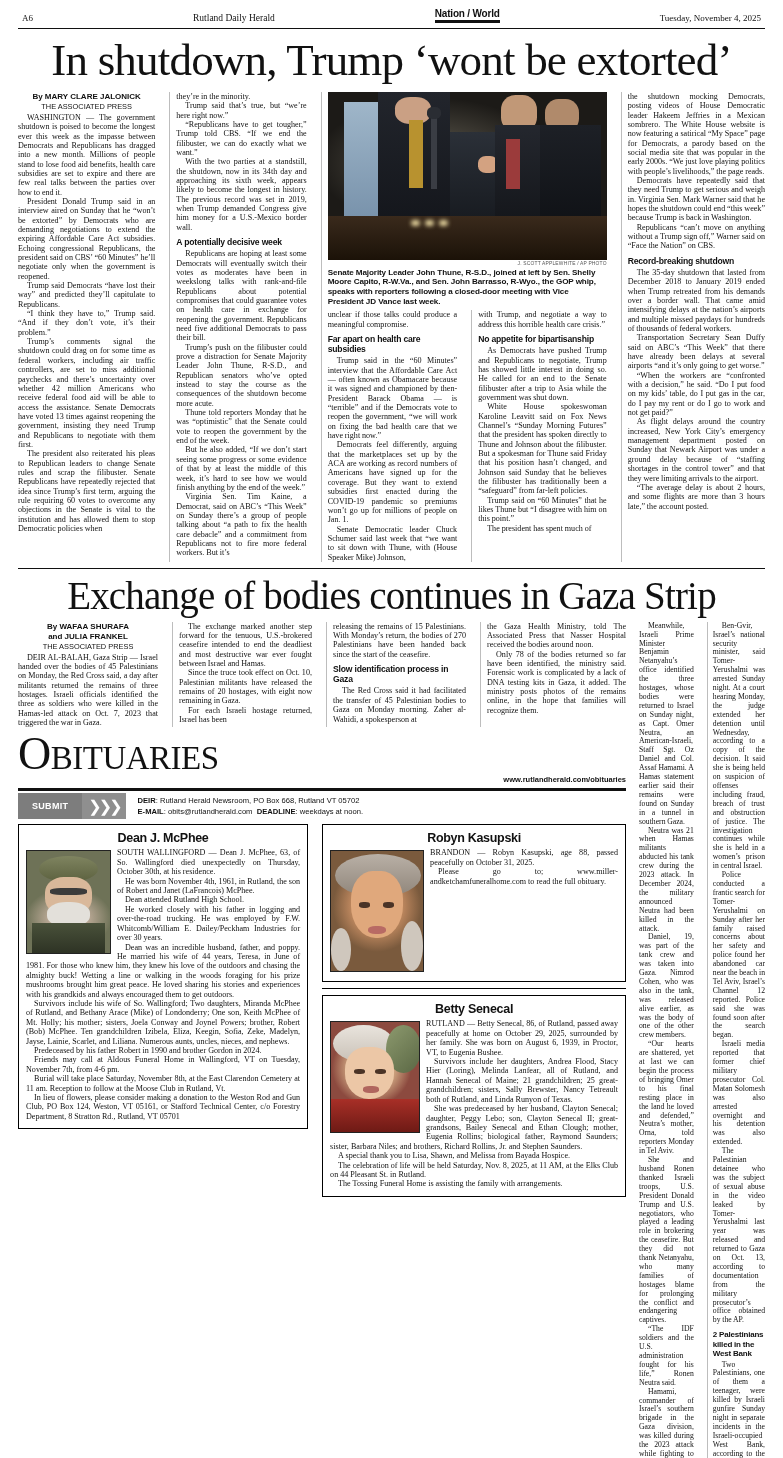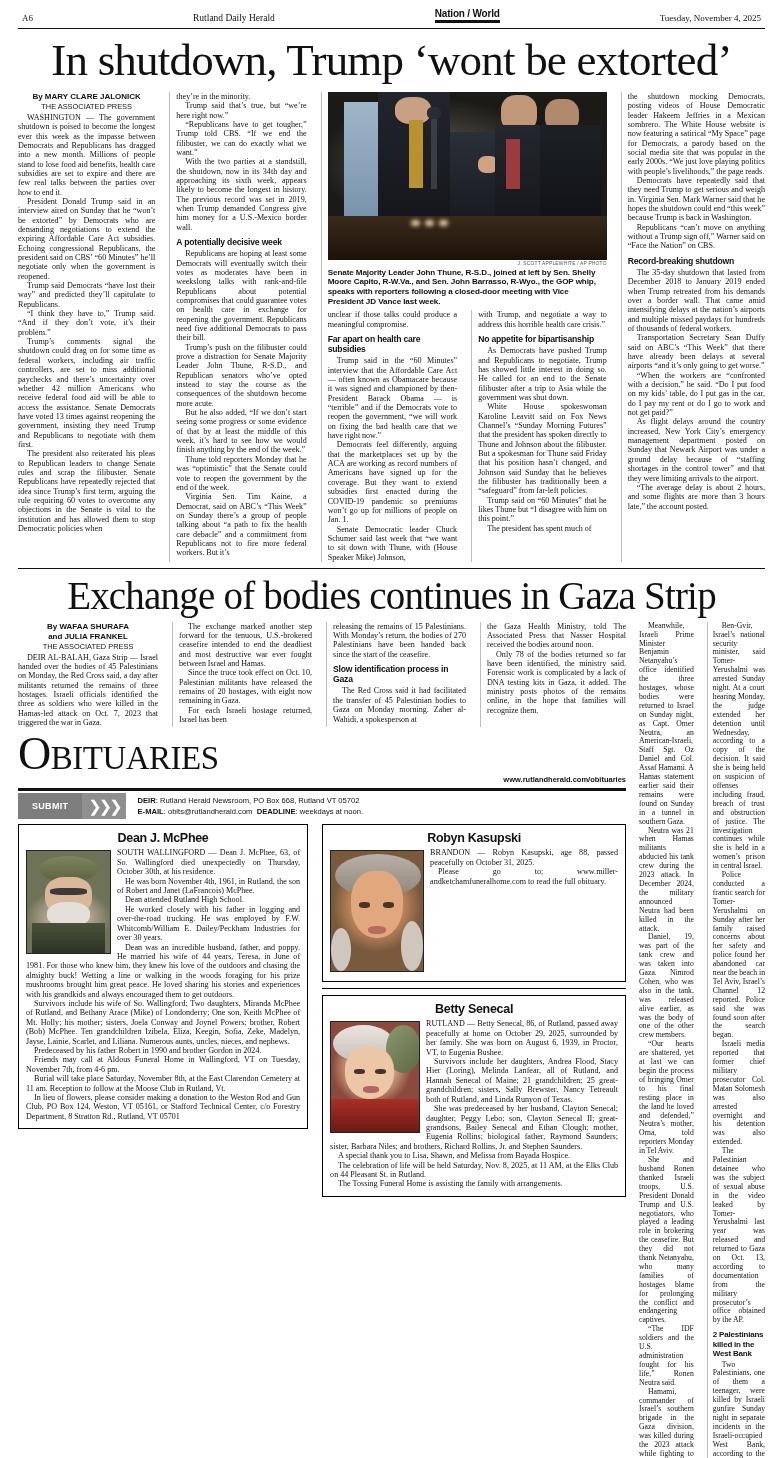--- a/index.html
+++ b/index.html
@@ -162,22 +162,22 @@
     </div>
 
     <div class="col" style="width:146px;">
       <p class="body nofirst">they’re in the minority.</p>
       <p class="body">Trump said that’s true, but “we’re here right now.”</p>
       <p class="body">“Republicans have to get tougher,” Trump told CBS. “If we end the filibuster, we can do exactly what we want.”</p>
       <p class="body">With the two parties at a standstill, the shutdown, now in its 34th day and approaching its sixth week, appears likely to become the longest in history. The previous record was set in 2019, when Trump demanded Congress give him money for a U.S.-Mexico border wall.</p>
       <div class="subhead">A potentially decisive week</div>
       <p class="body">Republicans are hoping at least some Democrats will eventually switch their votes as moderates have been in weekslong talks with rank-and-file Republicans about potential compromises that could guarantee votes on health care in exchange for reopening the government. Republicans need five additional Democrats to pass their bill.</p>
       <p class="body">Trump’s push on the filibuster could prove a distraction for Senate Majority Leader John Thune, R-S.D., and Republican senators who’ve opted instead to stay the course as the consequences of the shutdown become more acute.</p>
+      <p class="body">Thune told reporters Monday that he was “optimistic” that the Senate could vote to reopen the government by the end of the week.</p>
       <p class="body">But he also added, “If we don’t start seeing some progress or some evidence of that by at least the middle of this week, it’s hard to see how we would finish anything by the end of the week.”</p>
-      <p class="body">Thune told reporters Monday that he was “optimistic” that the Senate could vote to reopen the government by the end of the week.</p>
       <p class="body">Virginia Sen. Tim Kaine, a Democrat, said on ABC’s “This Week” on Sunday there’s a group of people talking about “a path to fix the health care debacle” and a commitment from Republicans not to fire more federal workers. But it’s</p>
     </div>
 
     <div class="col" style="width:292px;padding:0 6px;">
       <div class="photo-wrap">
         <div class="photo">
           <div class="ph-fig" style="left:6%;top:6%;width:12%;height:70%;background:linear-gradient(180deg,#9fb6c9,#7892ab);"></div>
           <div class="ph-fig" style="left:18%;top:0%;width:26%;height:100%;background:linear-gradient(180deg,#22252c,#101217);"></div>
           <div class="ph-fig" style="left:24%;top:3%;width:13%;height:16%;border-radius:42%;background:#caa084;"></div>
           <div class="ph-fig" style="left:29%;top:17%;width:5%;height:40%;background:#b8922f;"></div>

